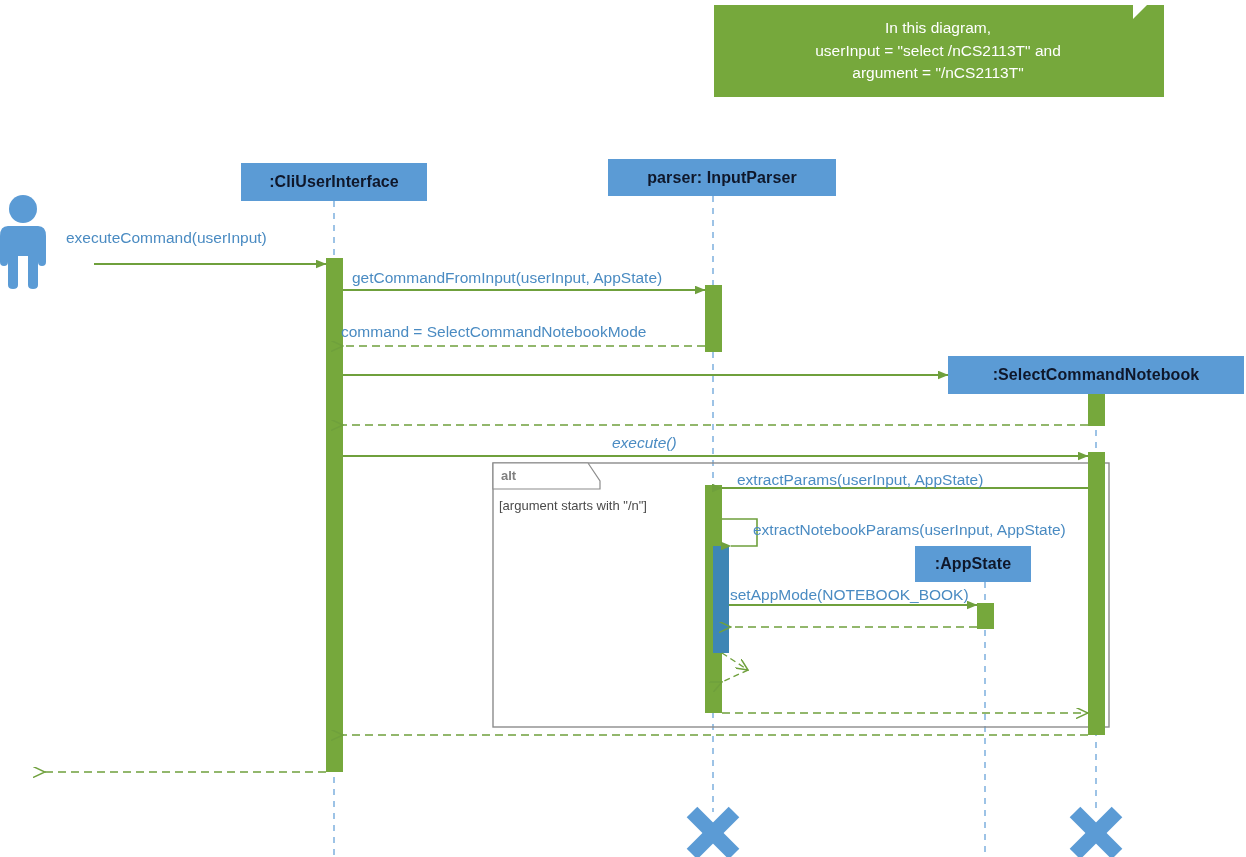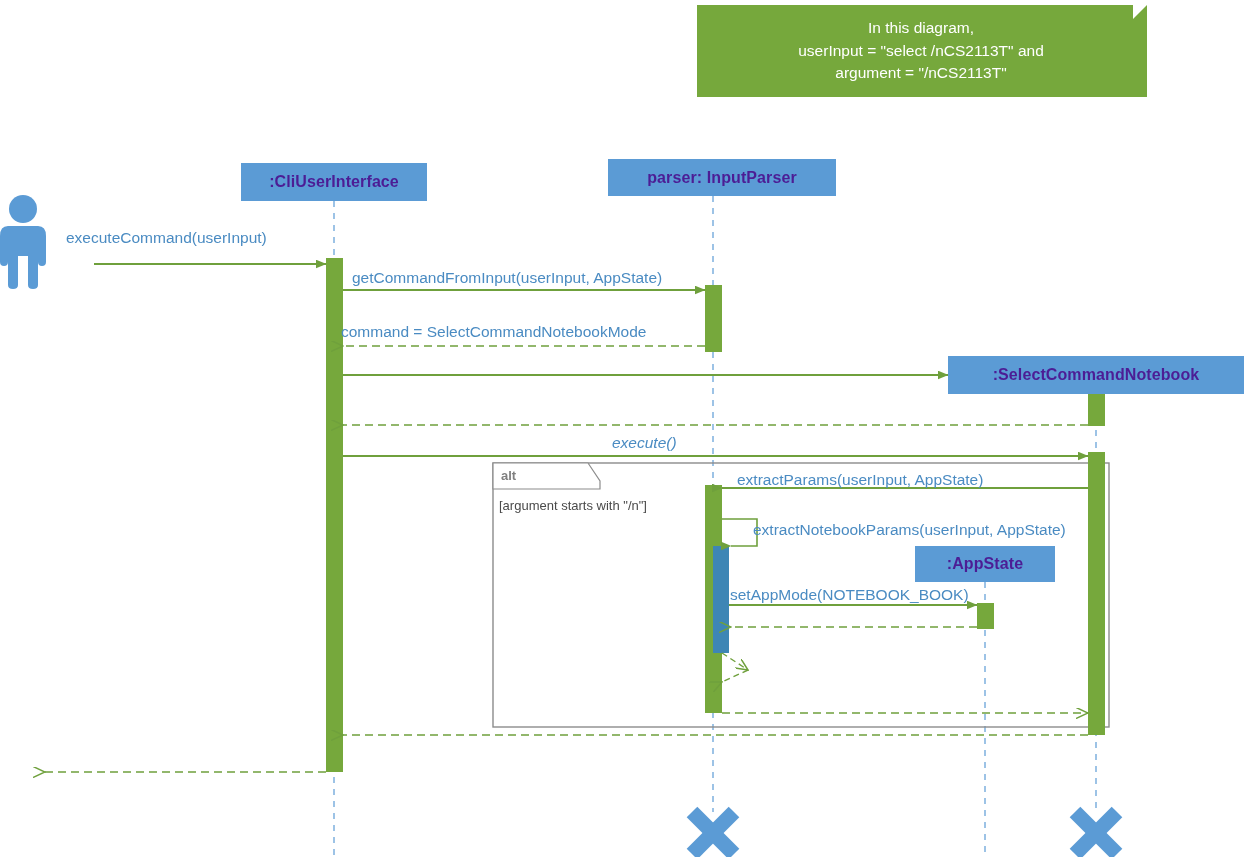--- a/index.html
+++ b/index.html
@@ -25,21 +25,21 @@
     position: absolute;
     left: 0;
     top: 0;
     width: 1246px;
     height: 857px;
     overflow: visible;
   }
   .participant-box {
     position: absolute;
     background: #5B9BD5;
-    color: #4c1d95;
+    color: #0f172a;
     font-weight: bold;
     display: flex;
     align-items: center;
     justify-content: center;
     font-size: 16px;
     letter-spacing: 0.1px;
     white-space: nowrap;
     box-sizing: border-box;
   }
   .note-box {
@@ -80,21 +80,21 @@
     color: #4A4A4A;
     font-size: 13px;
     white-space: nowrap;
   }
 </style>
 </head>
 <body>
 
 <div id="diagram-root">
 
-  <div class="note-box" style="left:697px; top:5px; width:450px; height:92px;padding-left:12px;">
+  <div class="note-box" style="left:714px; top:5px; width:450px; height:92px;padding-left:12px;">
     <div>
       <div>In this diagram,</div>
       <div>userInput = "select /nCS2113T" and</div>
       <div>argument = "/nCS2113T"</div>
     </div>
   </div>
   <div class="note-fold" style="left:1133px; top:5px;"></div>
 
   <svg class="layer" viewBox="0 0 1246 857">
     <defs>
@@ -192,21 +192,21 @@
   </div>
 
   <div class="participant-box" style="left:608px; top:159px; width:228px; height:37px;">
     <span>parser: InputParser</span>
   </div>
 
   <div class="participant-box" style="left:948px; top:356px; width:296px; height:38px;">
     <span>:SelectCommandNotebook</span>
   </div>
 
-  <div class="participant-box" style="left:915px; top:546px; width:140px; height:36px;">
+  <div class="participant-box" style="left:915px; top:546px; width:116px; height:36px;">
     <span>:AppState</span>
   </div>
 
   <div class="msg-label" style="left:66px; top:229px;">executeCommand(userInput)</div>
 
   <div class="msg-label" style="left:352px; top:269px;">getCommandFromInput(userInput, AppState)</div>
 
   <div class="msg-label" style="left:341px; top:323px;">command = SelectCommandNotebookMode</div>
 
   <div class="msg-label" style="left:612px; top:434px;font-style:italic;">execute()</div>

